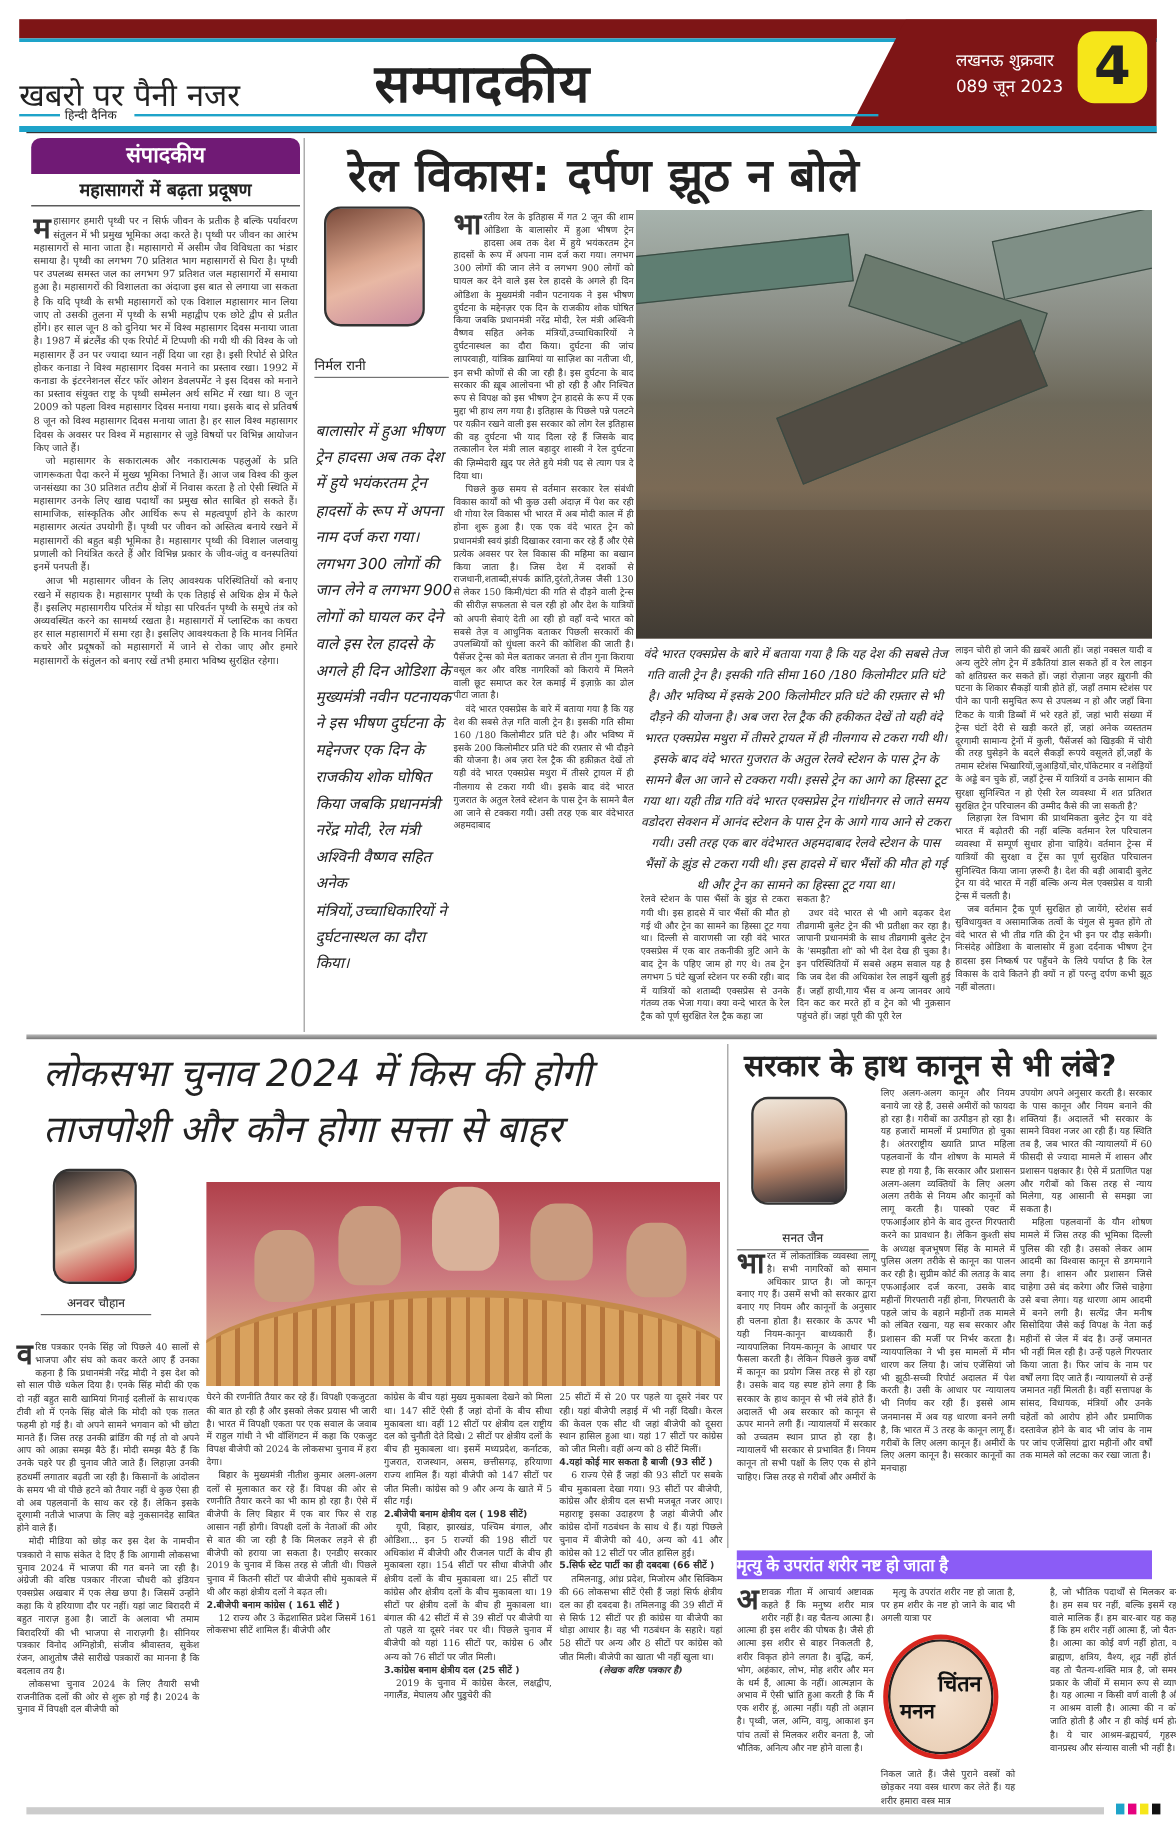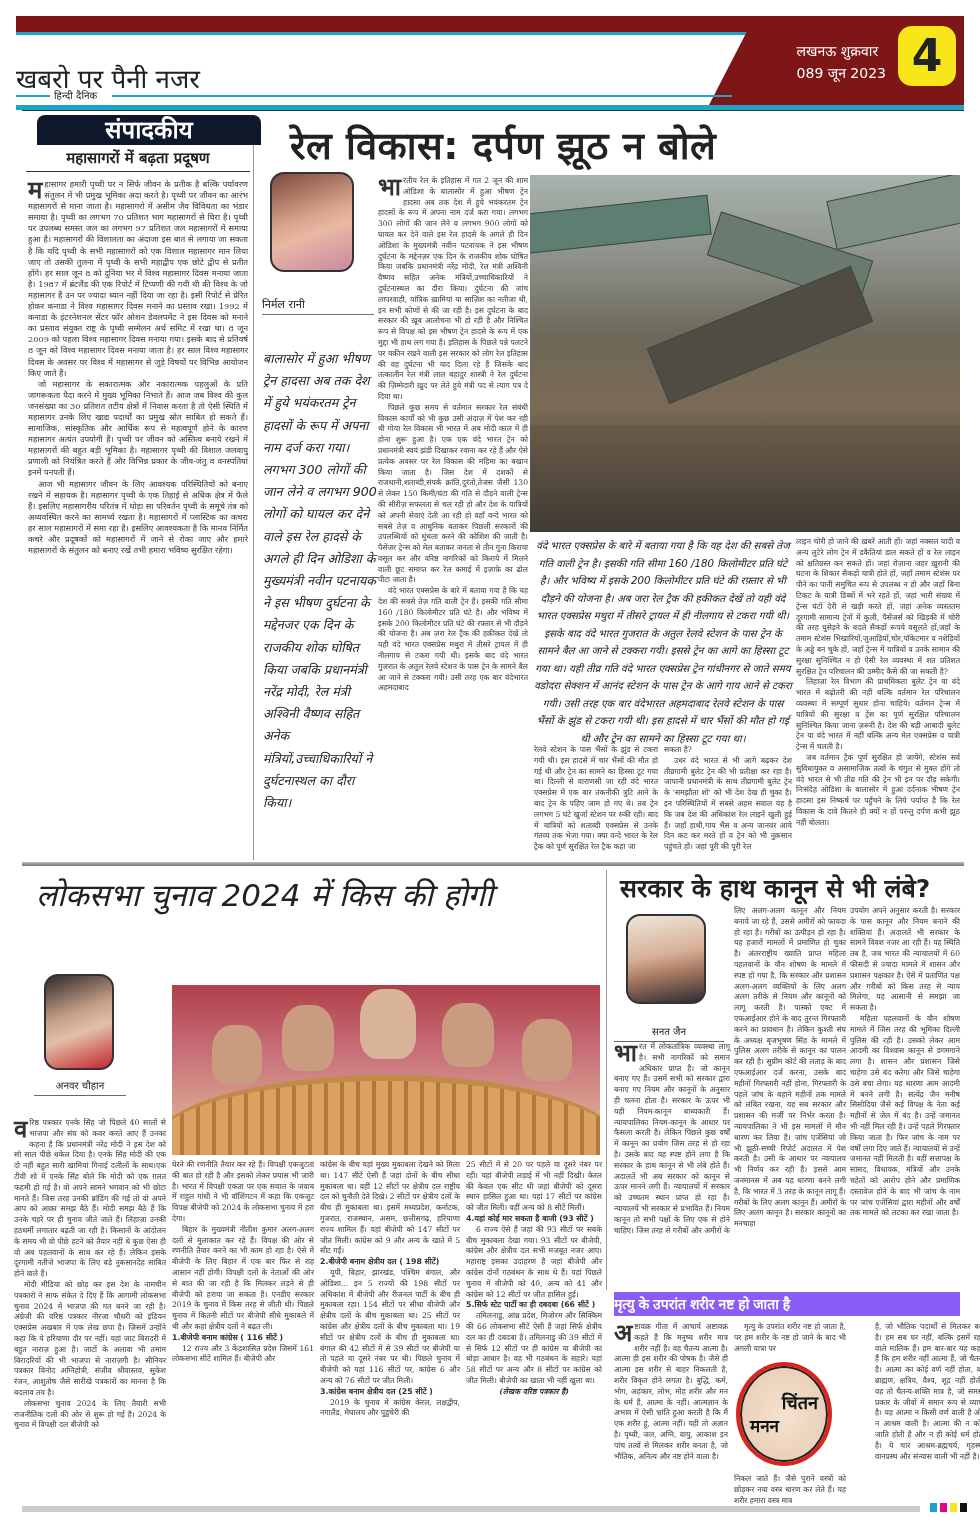--- a/index.html
+++ b/index.html
@@ -14,21 +14,21 @@
   .mh-sub { position: absolute; left: 0; top: 74px; width: 420px; height: 10px; }
   .mh-sub .line { position: absolute; top: 5px; height: 2px; background: #1ea3c9; }
   .mh-sub .txt { position: absolute; left: 34px; top: -2px; font-family: "DejaVu Sans", sans-serif; font-size: 10px; background: #fff; padding: 0 4px; }
   .mh-title { position: absolute; left: 296px; top: 22px; font-family: "DejaVu Sans", sans-serif; font-weight: bold; font-size: 44px; letter-spacing: 1px; color: #222; }
   .mh-date { position: absolute; right: 78px; top: 24px; color: #fff; font-family: "DejaVu Sans", sans-serif; font-size: 14px; line-height: 22px; text-align: left; }
   .mh-page { position: absolute; right: 8px; top: 10px; width: 58px; height: 60px; background: #f6e61a; border-radius: 14px; font-family: "DejaVu Sans", sans-serif; font-weight: bold; font-size: 44px; text-align: center; line-height: 60px; color: #222; }
   .rule-top { position: absolute; left: 22px; top: 110px; width: 942px; height: 1px; background: #333; }
 
   
   .ed-col { position: absolute; left: 22px; top: 115px; width: 232px; height: 745px; border-right: 1px solid #999; }
-  .ed-badge { position: absolute; left: 15px; top: 0; width: 224px; height: 30px; background: #0f172a; border-radius: 8px 8px 0 0; color: #fff; font-family: "DejaVu Sans", sans-serif; font-weight: bold; font-size: 24px; text-align: center; line-height: 30px; }
+  .ed-badge { position: absolute; left: 4px; top: 0; width: 224px; height: 30px; background: #701a75; border-radius: 8px 8px 0 0; color: #fff; font-family: "DejaVu Sans", sans-serif; font-weight: bold; font-size: 18px; text-align: center; line-height: 30px; }
   .ed-head { position: absolute; left: 4px; top: 32px; width: 224px; text-align: center; font-family: "DejaVu Sans", sans-serif; font-weight: bold; font-size: 15px; padding-bottom: 4px; border-bottom: 1px solid #333; }
   .ed-body { position: absolute; left: 6px; top: 64px; width: 220px; font-size: 8.2px; line-height: 11.1px; text-align: justify; color: #333; }
   .ed-body p { text-indent: 10px; }
   .dropcap { float: left; font-family: "DejaVu Sans", sans-serif; font-weight: bold; font-size: 24px; line-height: 22px; margin-right: 2px; }
 
   
   .rail-head { position: absolute; left: 290px; top: 118px; font-family: "DejaVu Sans", sans-serif; font-weight: bold; font-size: 38px; color: #222; letter-spacing: 0.5px; }
   .author1 { position: absolute; left: 270px; top: 172px; width: 84px; height: 100px; border-radius: 14px; background: linear-gradient(160deg, #7a4a3a 0%, #d9a48c 45%, #e8b8a4 60%, #c98aa0 100%); border: 2px solid #333; }
   .author1-name { position: absolute; left: 262px; top: 296px; width: 112px; text-align: left; font-family: "DejaVu Sans", sans-serif; font-size: 11px; border-bottom: 1px solid #737373; padding-bottom: 3px; }
   .pull1 { position: absolute; left: 263px; top: 348px; width: 115px; font-family: "DejaVu Sans", sans-serif; font-style: italic; font-size: 12.6px; line-height: 22.2px; color: #222; }
@@ -82,20 +82,21 @@
   <div class="mh-bluebar"></div>
   <div class="mh-white"></div>
   <div class="mh-rightbar"></div>
   <div class="mh-bottombar"></div>
   <div class="mh-tagline">खबरो पर पैनी नजर</div>
   <div class="mh-sub">
     <div class="line" style="left:0;width:34px;"></div>
     <div class="line" style="left:96px;width:620px;"></div>
     <span class="txt">हिन्दी दैनिक</span>
   </div>
+  <div class="mh-title">सम्पादकीय</div>
   <div class="mh-date">
     <div>लखनऊ शुक्रवार</div>
     <div>089 जून 2023</div>
   </div>
   <div class="mh-page">4</div>
 </div>
 <div class="rule-top"></div>
 
 <div class="ed-col">
   <div class="ed-badge">संपादकीय</div>
@@ -133,40 +134,41 @@
   <p style="text-indent:0">रेलवे स्टेशन के पास भैंसों के झुंड से टकरा गयी थी। इस हादसे में चार भैंसों की मौत हो गई थी और ट्रेन का सामने का हिस्सा टूट गया था। दिल्ली से वाराणसी जा रही वंदे भारत एक्सप्रेस में एक बार तकनीकी त्रुटि आने के बाद ट्रेन के पहिए जाम हो गए थे। तब ट्रेन लगभग 5 घंटे खुर्जा स्टेशन पर रुकी रही। बाद में यात्रियों को शताब्दी एक्सप्रेस से उनके गंतव्य तक भेजा गया। क्या वन्दे भारत के रेल ट्रैक को पूर्ण सुरक्षित रेल ट्रैक कहा जा</p>
 </div>
 <div class="rail-bottom" style="left:664px;width:128px;">
   <p style="text-indent:0">सकता है?</p>
   <p>उधर वंदे भारत से भी आगे बढ़कर देश तीव्रगामी बुलेट ट्रेन की भी प्रतीक्षा कर रहा है। जापानी प्रधानमंत्री के साथ तीव्रगामी बुलेट ट्रेन के 'समझौता शो' को भी देश देख ही चुका है। इन परिस्थितियों में सबसे अहम सवाल यह है कि जब देश की अधिकांश रेल लाइनें खुली हुई हैं। जहाँ हाथी,गाय भैंस व अन्य जानवर आये दिन कट कर मरते हों व ट्रेन को भी नुक़सान पहुंचते हों। जहां पूरी की पूरी रेल</p>
 </div>
 <div class="sep-bar"></div>
 
 <div class="ls-head">
   <div>लोकसभा चुनाव 2024 में किस की होगी</div>
+  <div>ताजपोशी और कौन होगा सत्ता से बाहर</div>
 </div>
 <div class="author2"></div>
 <div class="author2-name">अनवर चौहान</div>
 <div class="ls-photo">
   <div class="face" style="left:40px;top:40px;width:50px;height:60px;"></div>
   <div class="face" style="left:110px;top:20px;width:52px;height:66px;"></div>
   <div class="face" style="left:188px;top:4px;width:56px;height:70px;background:#d9b29a;"></div>
   <div class="face" style="left:270px;top:18px;width:52px;height:64px;"></div>
   <div class="face" style="left:350px;top:34px;width:50px;height:62px;"></div>
   <div class="dome"></div>
 </div>
 <div class="ls-col" style="left:14px;top:1118px;width:152px;">
   <p style="text-indent:0"><span class="dropcap">व</span><span>रिष्ठ पत्रकार एनके सिंह जो पिछले 40 सालों से भाजपा और संघ को कवर करते आए हैं उनका कहना है कि प्रधानमंत्री नरेंद्र मोदी ने इस देश को सो साल पीछे धकेल दिया है। एनके सिंह मोदी की एक दो नहीं बहुत सारी खामियां गिनाई दलीलों के साथ।एक टीवी शो में एनके सिंह बोले कि मोदी को एक ग़लत फहमी हो गई है। वो अपने सामने भगवान को भी छोटा मानते हैं। जिस तरह उनकी ब्रांडिंग की गई तो वो अपने आप को आक़ा समझ बैठे हैं। मोदी समझ बैठे हैं कि उनके चहरे पर ही चुनाव जीते जाते हैं। लिहाज़ा उनकी हठधर्मी लगातार बढ़ती जा रही है। किसानों के आंदोलन के समय भी वो पीछे हटने को तैयार नहीं थे कुछ ऐसा ही वो अब पहलवानों के साथ कर रहे हैं। लेकिन इसके दूरगामी नतीजे भाजपा के लिए बड़े नुकसानदेह साबित होने वाले हैं।</span></p>
   <p>मोदी मीडिया को छोड़ कर इस देश के नामचीन पत्रकारो ने साफ संकेत दे दिए हैं कि आगामी लोकसभा चुनाव 2024 में भाजपा की गत बनने जा रही है। अंग्रेजी की वरिष्ठ पत्रकार नीरजा चौधरी को इंडियन एक्सप्रेस अखबार में एक लेख छपा है। जिसमें उन्होंने कहा कि ये हरियाणा दौर पर नहीं। यहां जाट बिरादरी में बहुत नाराज़ हुआ है। जाटों के अलावा भी तमाम बिरादरियों की भी भाजपा से नाराज़गी है। सीनियर पत्रकार विनोद अग्निहोत्री, संजीव श्रीवास्तव, सुकेश रंजन, आशुतोष जैसे सारीखे पत्रकारों का मानना है कि बदलाव तय है।</p>
   <p>लोकसभा चुनाव 2024 के लिए तैयारी सभी राजनीतिक दलों की ओर से शुरू हो गई है। 2024 के चुनाव में विपक्षी दल बीजेपी को</p>
 </div>
 <div class="ls-col" style="left:172px;top:1160px;width:142px;">
   <p style="text-indent:0">घेरने की रणनीति तैयार कर रहे हैं। विपक्षी एकजुटता की बात हो रही है और इसको लेकर प्रयास भी जारी है। भारत में विपक्षी एकता पर एक सवाल के जवाब में राहुल गांधी ने भी वॉशिंगटन में कहा कि एकजुट विपक्ष बीजेपी को 2024 के लोकसभा चुनाव में हरा देगा।</p>
   <p>बिहार के मुख्यमंत्री नीतीश कुमार अलग-अलग दलों से मुलाकात कर रहे हैं। विपक्ष की ओर से रणनीति तैयार करने का भी काम हो रहा है। ऐसे में बीजेपी के लिए बिहार में एक बार फिर से राह आसान नहीं होगी। विपक्षी दलों के नेताओं की ओर से बात की जा रही है कि मिलकर लड़ने से ही बीजेपी को हराया जा सकता है। एनडीए सरकार 2019 के चुनाव में किस तरह से जीती थी। पिछले चुनाव में कितनी सीटों पर बीजेपी सीधे मुकाबले में थी और कहां क्षेत्रीय दलों ने बढ़त ली।</p>
-  <p class="sub">1.बीजेपी बनाम कांग्रेस ( 116 सीटें )</p>
+  <p class="sub">2.बीजेपी बनाम कांग्रेस ( 161 सीटें )</p>
   <p>12 राज्य और 3 केंद्रशासित प्रदेश जिसमें 161 लोकसभा सीटें शामिल हैं। बीजेपी और</p>
 </div>
 <div class="ls-col" style="left:320px;top:1160px;width:140px;">
   <p style="text-indent:0">कांग्रेस के बीच यहां मुख्य मुकाबला देखने को मिला था। 147 सीटें ऐसी हैं जहां दोनों के बीच सीधा मुकाबला था। वहीं 12 सीटों पर क्षेत्रीय दल राष्ट्रीय दल को चुनौती देते दिखे। 2 सीटों पर क्षेत्रीय दलों के बीच ही मुकाबला था। इसमें मध्यप्रदेश, कर्नाटक, गुजरात, राजस्थान, असम, छत्तीसगढ़, हरियाणा राज्य शामिल हैं। यहां बीजेपी को 147 सीटों पर जीत मिली। कांग्रेस को 9 और अन्य के खाते में 5 सीट गईं।</p>
   <p class="sub">2.बीजेपी बनाम क्षेत्रीय दल ( 198 सीटें)</p>
   <p>यूपी, बिहार, झारखंड, पश्चिम बंगाल, और ओडिशा... इन 5 राज्यों की 198 सीटों पर अधिकांश में बीजेपी और रीजनल पार्टी के बीच ही मुकाबला रहा। 154 सीटों पर सीधा बीजेपी और क्षेत्रीय दलों के बीच मुकाबला था। 25 सीटों पर कांग्रेस और क्षेत्रीय दलों के बीच मुकाबला था। 19 सीटों पर क्षेत्रीय दलों के बीच ही मुकाबला था। बंगाल की 42 सीटों में से 39 सीटों पर बीजेपी या तो पहले या दूसरे नंबर पर थी। पिछले चुनाव में बीजेपी को यहां 116 सीटों पर, कांग्रेस 6 और अन्य को 76 सीटों पर जीत मिली।</p>
   <p class="sub">3.कांग्रेस बनाम क्षेत्रीय दल (25 सीटें )</p>
   <p>2019 के चुनाव में कांग्रेस केरल, लक्षद्वीप, नगालैंड, मेघालय और पुडुचेरी की</p>
 </div>
 <div class="ls-col" style="left:466px;top:1160px;width:136px;">

